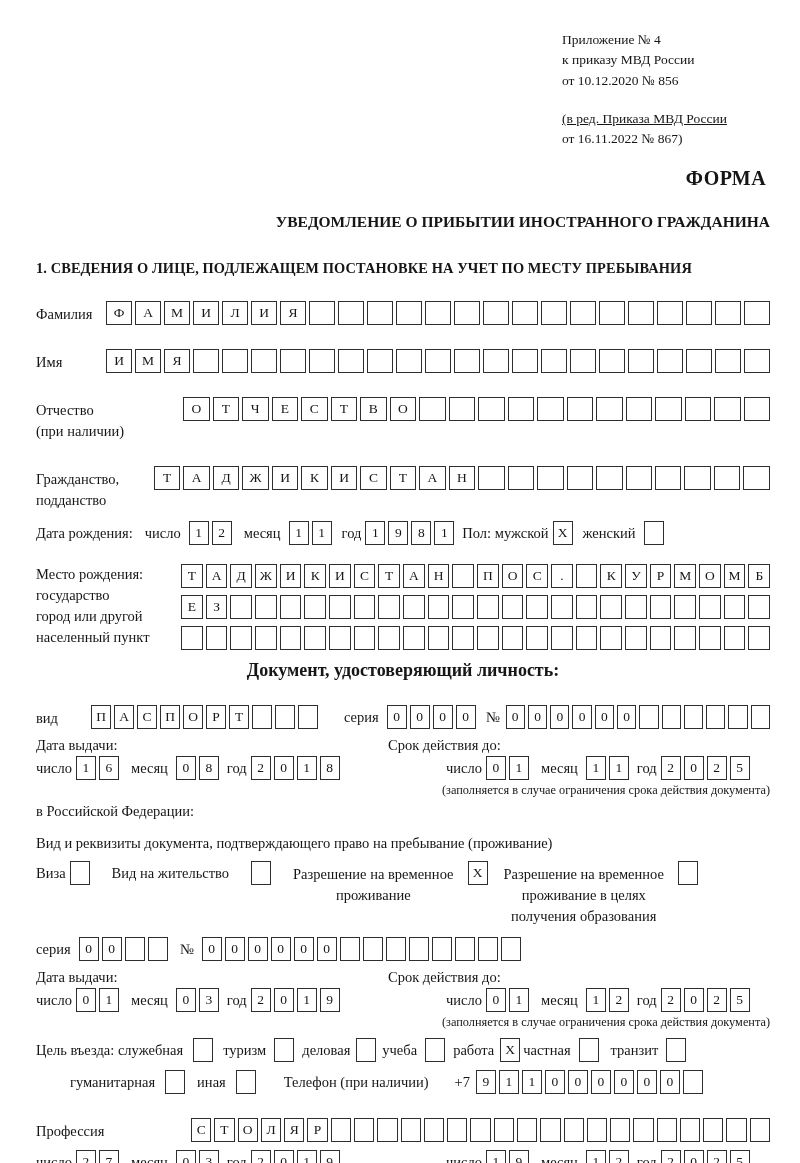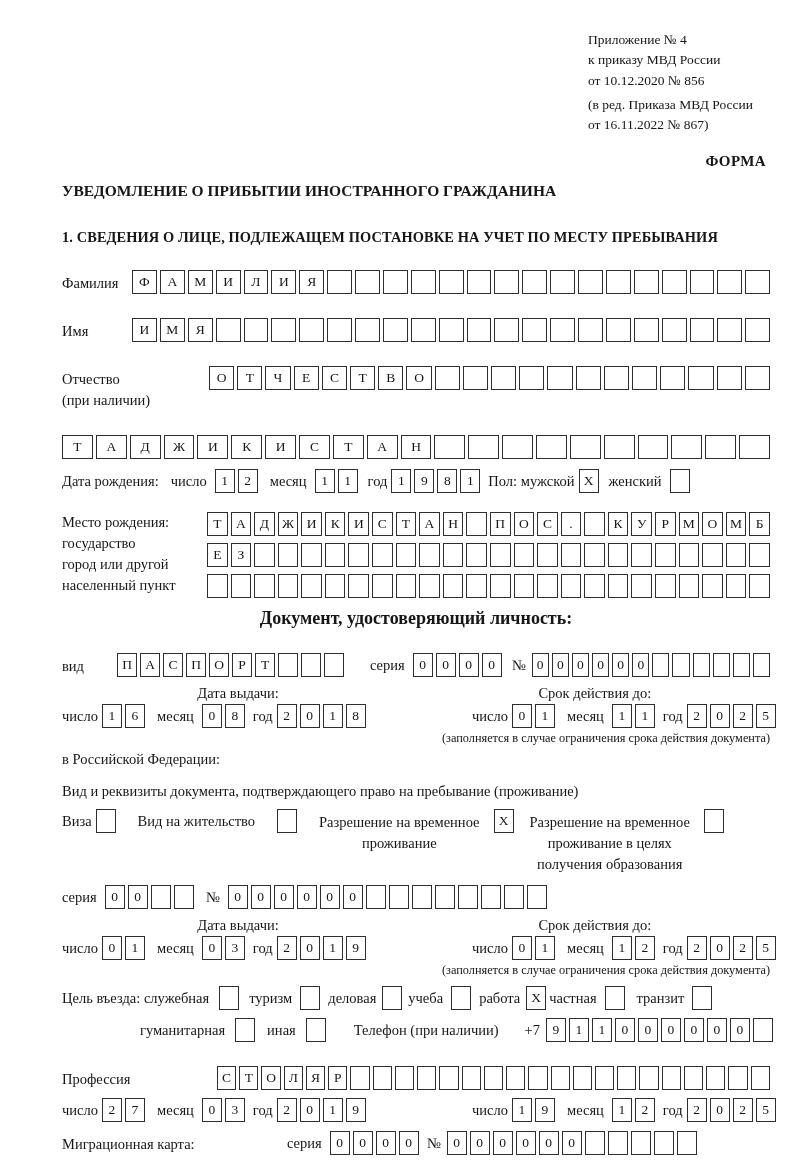--- a/index.html
+++ b/index.html
@@ -1,27 +1,27 @@
 <!DOCTYPE html>
 <html><head>
 <meta charset="utf-8">
 <style>
   * { box-sizing: border-box; }
   html,body { margin:0; padding:0; background:#fff; }
   .page {
     width:800px; height:1163px; overflow:hidden; position:relative;
     background:#fff; color:#161616;
     font-family:"Liberation Serif", serif;
-    padding:30px 30px 16px 62px;
+    padding:30px 30px 16px 36px;
   }
   
   .refblock { margin-left:526px; font-size:13.5px; line-height:1.5; }
-  .refblock .gap { margin-top:4px; }
-  .form-label { text-align:right; font-weight:bold; font-size:15px; margin-top:18px; padding-right:4px; letter-spacing:.4px; }
-  .title { text-align:left; font-weight:bold; font-size:15.5px; line-height:1.55; margin-top:9px; }
+  .refblock .gap { margin-top:18px;text-decoration:underline; }
+  .form-label { text-align:right; font-weight:bold; font-size:20px; margin-top:18px; padding-right:4px; letter-spacing:.4px; }
+  .title { text-align:right; font-weight:bold; font-size:15.5px; line-height:1.55; margin-top:20px; }
   .blank-line { display:inline-block; width:56px; border-bottom:2px solid #333; height:14px; margin-left:10px; }
   .sec-heading { font-weight:bold; font-size:14.4px; margin-top:26px; letter-spacing:.1px; }
 
   .formarea { margin-top:16px; }
   .frow { display:flex; align-items:flex-start; margin-top:24px; }
   .flabel { font-size:14.5px; line-height:1.45; flex:none; padding-top:3px; }
   .w70  { width:70px; }  .w118 { width:118px; } .w145 { width:145px; }
   .w147 { width:147px; } .w55  { width:55px; }  .w155 { width:155px; }
   .w175 { width:175px; } .w205 { width:205px; }
 
@@ -39,21 +39,21 @@
   .inlbl { font-size:14.5px; line-height:24px; flex:none; }
   .ml6 { margin-left:6px; } .ml8 { margin-left:8px; } .ml10 { margin-left:10px; }
   .ml12 { margin-left:12px; } .ml26 { margin-left:26px; } .ml50 { margin-left:50px; }
   .mr4 { margin-right:4px; } .mr6 { margin-right:6px; } .mr8 { margin-right:8px; }
 
   .center-bold { text-align:center; font-weight:bold; font-size:18px; margin-top:10px; }
 
   .datepair { display:flex; margin-top:8px; }
   .dp-left { width:352px; flex:none; }
   .dp-right { flex:1; }
-  .dp-head { text-align:center; font-size:14.5px; margin-bottom:2px; }
+  .dp-head { font-size:14.5px; margin-bottom:2px; }
   .dp-line { display:flex; align-items:flex-start; }
   .validity-note { text-align:right; font-size:12.3px; margin-top:3px; }
 
   .plain-line { font-size:14.5px; line-height:1.6; margin-top:8px; }
   .cbrow { display:flex; align-items:flex-start; margin-top:6px; }
   .cbmulti { font-size:14.5px; line-height:1.45; text-align:center; flex:none; padding-top:3px; }
   .cbrow .boxes { margin-left:8px; margin-top:0; }
   .cbrow .inlbl { padding-top:0; }
 
   .purpose-row { display:flex; align-items:flex-start; margin-top:8px; }
@@ -163,20 +163,24 @@
           <span class="cb"></span>
           <span class="cb"></span>
           <span class="cb"></span>
           <span class="cb"></span>
           <span class="cb"></span>
           <span class="cb"></span>
         </div>
     </div>
 
     <div class="frow">
+      <div class="flabel w118">
+        <div>Гражданство,</div>
+        <div>подданство</div>
+      </div>
       <div class="boxes grow">
           <span class="cb">Т</span>
           <span class="cb">А</span>
           <span class="cb">Д</span>
           <span class="cb">Ж</span>
           <span class="cb">И</span>
           <span class="cb">К</span>
           <span class="cb">И</span>
           <span class="cb">С</span>
           <span class="cb">Т</span>
@@ -530,21 +534,21 @@
       <div class="boxes ml8">
           <span class="cb"></span>
         </div>
       <span class="inlbl ml12">транзит</span>
       <div class="boxes ml8">
           <span class="cb"></span>
         </div>
     </div>
 
     <div class="purpose-row">
-      <span class="inlbl" style="margin-left:78px">гуманитарная</span>
+      <span class="inlbl" style="margin-left:34px">гуманитарная</span>
       <div class="boxes ml10">
           <span class="cb"></span>
         </div>
       <span class="inlbl ml12">иная</span>
       <div class="boxes ml10">
           <span class="cb"></span>
         </div>
       <span class="inlbl" style="margin-left:28px">Телефон (при наличии)</span>
       <span class="inlbl" style="margin-left:26px;margin-right:6px">+7</span>
       <div class="boxes">

